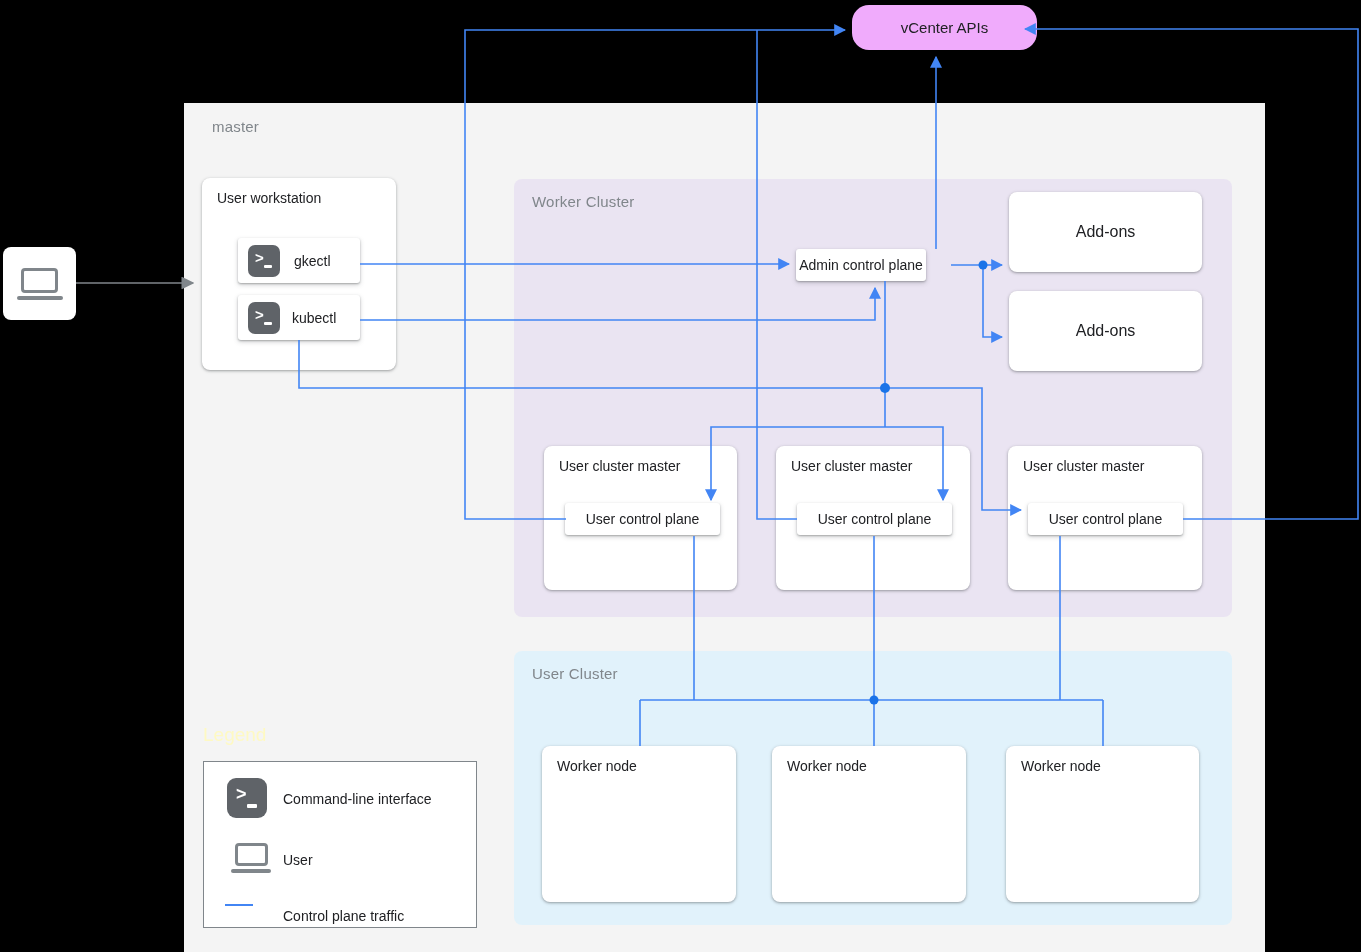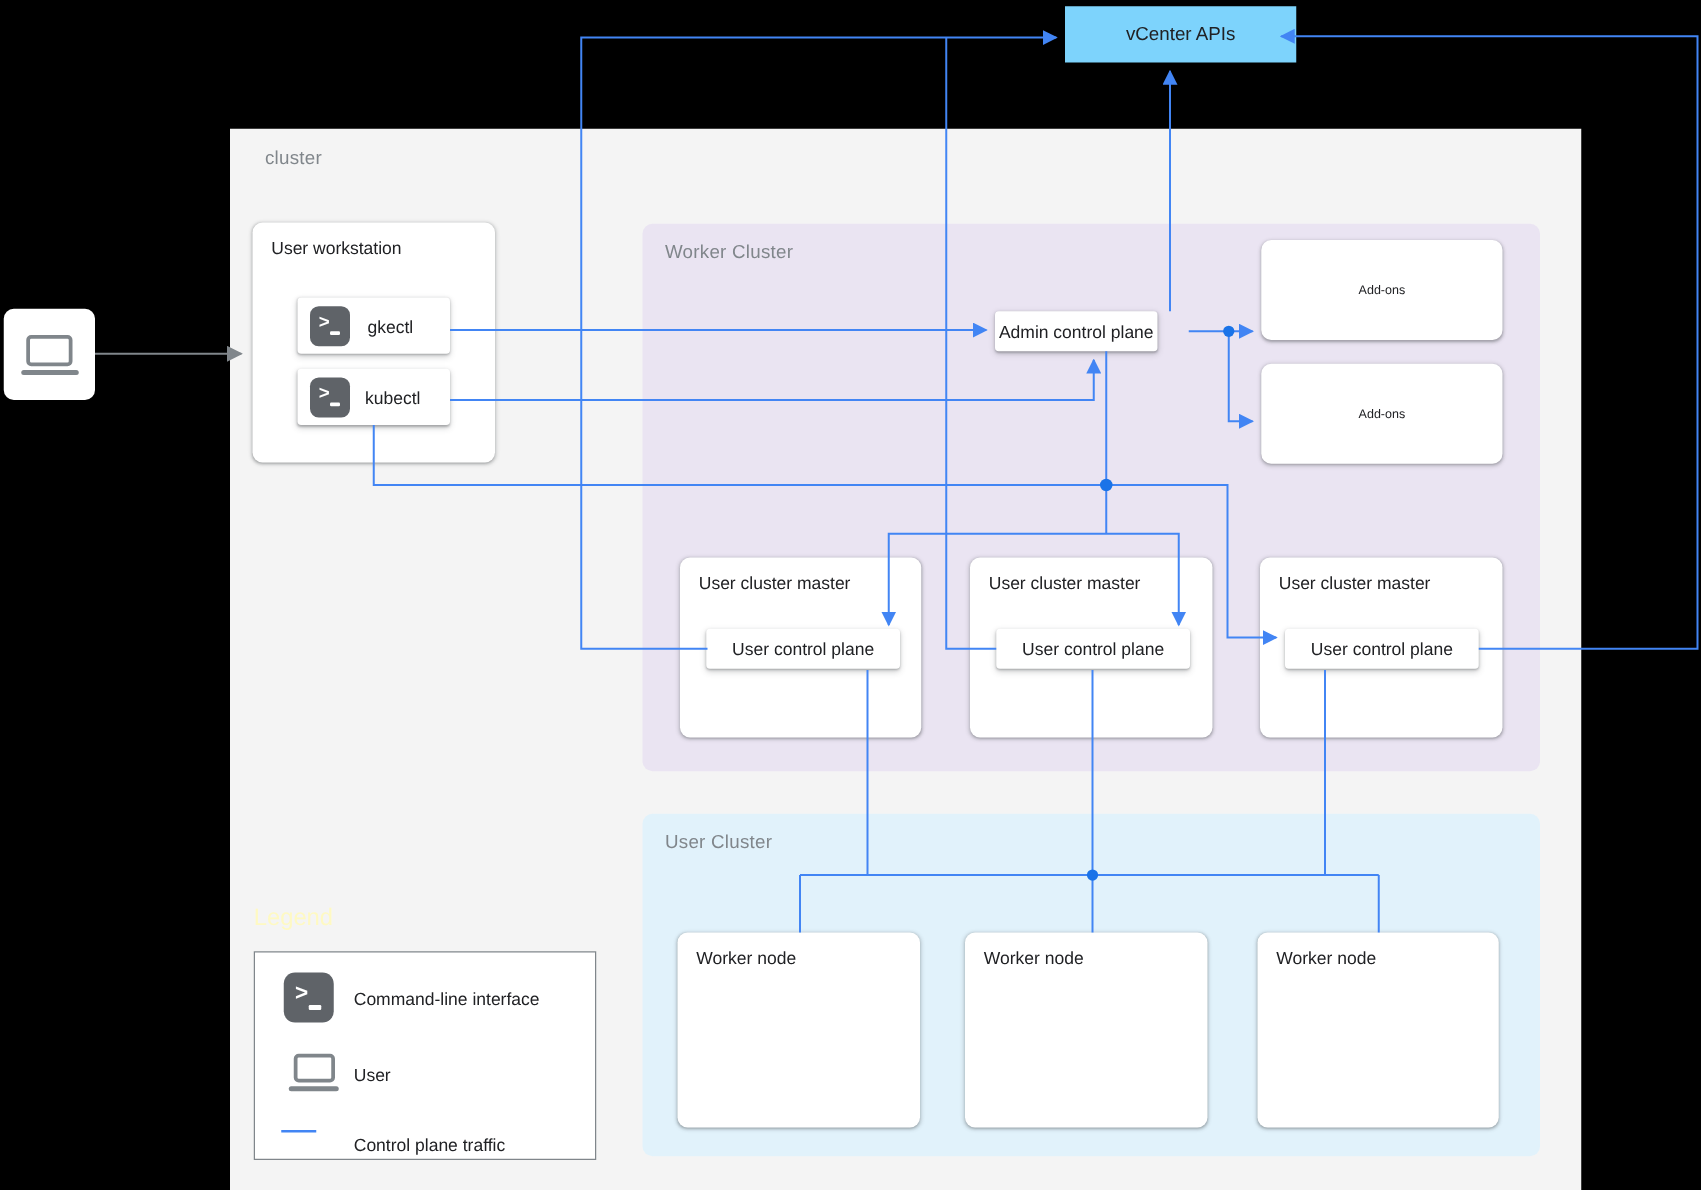--- a/index.html
+++ b/index.html
@@ -19,25 +19,25 @@
     position:absolute;background:#fff;border-radius:8px;
     box-shadow:0 1px 2px rgba(60,64,67,.30),0 1px 3px 1px rgba(60,64,67,.15);
   }
   .card-label{position:absolute;top:12px;left:15px;font-size:14px;color:#202124;}
   .chip{
     position:absolute;background:#fff;border-radius:3px;
     box-shadow:0 1px 2px rgba(60,64,67,.35),0 2px 5px rgba(60,64,67,.22);
     display:flex;align-items:center;justify-content:center;
     font-size:14px;color:#202124;
   }
-  .center-text{display:flex;align-items:center;justify-content:center;font-size:10px;color:#202124;}
+  .center-text{display:flex;align-items:center;justify-content:center;font-size:16px;color:#202124;}
   .vcenter-box{
-    left:852px;top:5px;width:185px;height:45px;background:#7dd3fc;
+    left:852px;top:5px;width:185px;height:45px;background:#f0abfc;
     display:flex;align-items:center;justify-content:center;
-    font-size:15px;color:#202124;
+    font-size:15px;color:#202124;border-radius:17px;
   }
   
   .term-icon{position:relative;background:#5f6368;display:inline-block;flex:0 0 auto;}
   .term-icon .caret{position:absolute;color:#fff;font-weight:700;font-family:"Liberation Sans",sans-serif;}
   .term-icon .dash{position:absolute;background:#fff;border-radius:1px;}
   .term-sm{width:32px;height:32px;border-radius:7px;}
   .term-sm .caret{left:7px;top:4px;font-size:15px;}
   .term-sm .dash{left:16px;top:20px;width:8px;height:3px;}
   .term-lg{width:40px;height:40px;border-radius:9px;}
   .term-lg .caret{left:9px;top:6px;font-size:18px;}
@@ -61,21 +61,21 @@
   .legend-line{position:absolute;width:28px;height:2px;background:#4285f4;}
   svg.overlay{position:absolute;left:0;top:0;z-index:60;pointer-events:none;}
   .z10{z-index:10}.z20{z-index:20}.z30{z-index:30}
 </style>
 </head>
 <body>
 
 <div class="stage">
 
   <div class="region vsphere z10">
-    <span class="region-label">cluster</span>
+    <span class="region-label">master</span>
   </div>
   <div class="region admin-cluster z10">
     <span class="region-label">Worker Cluster</span>
   </div>
   <div class="region user-cluster z10">
     <span class="region-label">User Cluster</span>
   </div>
 
   <div class="abs vcenter-box z20">
     <span>vCenter APIs</span>

